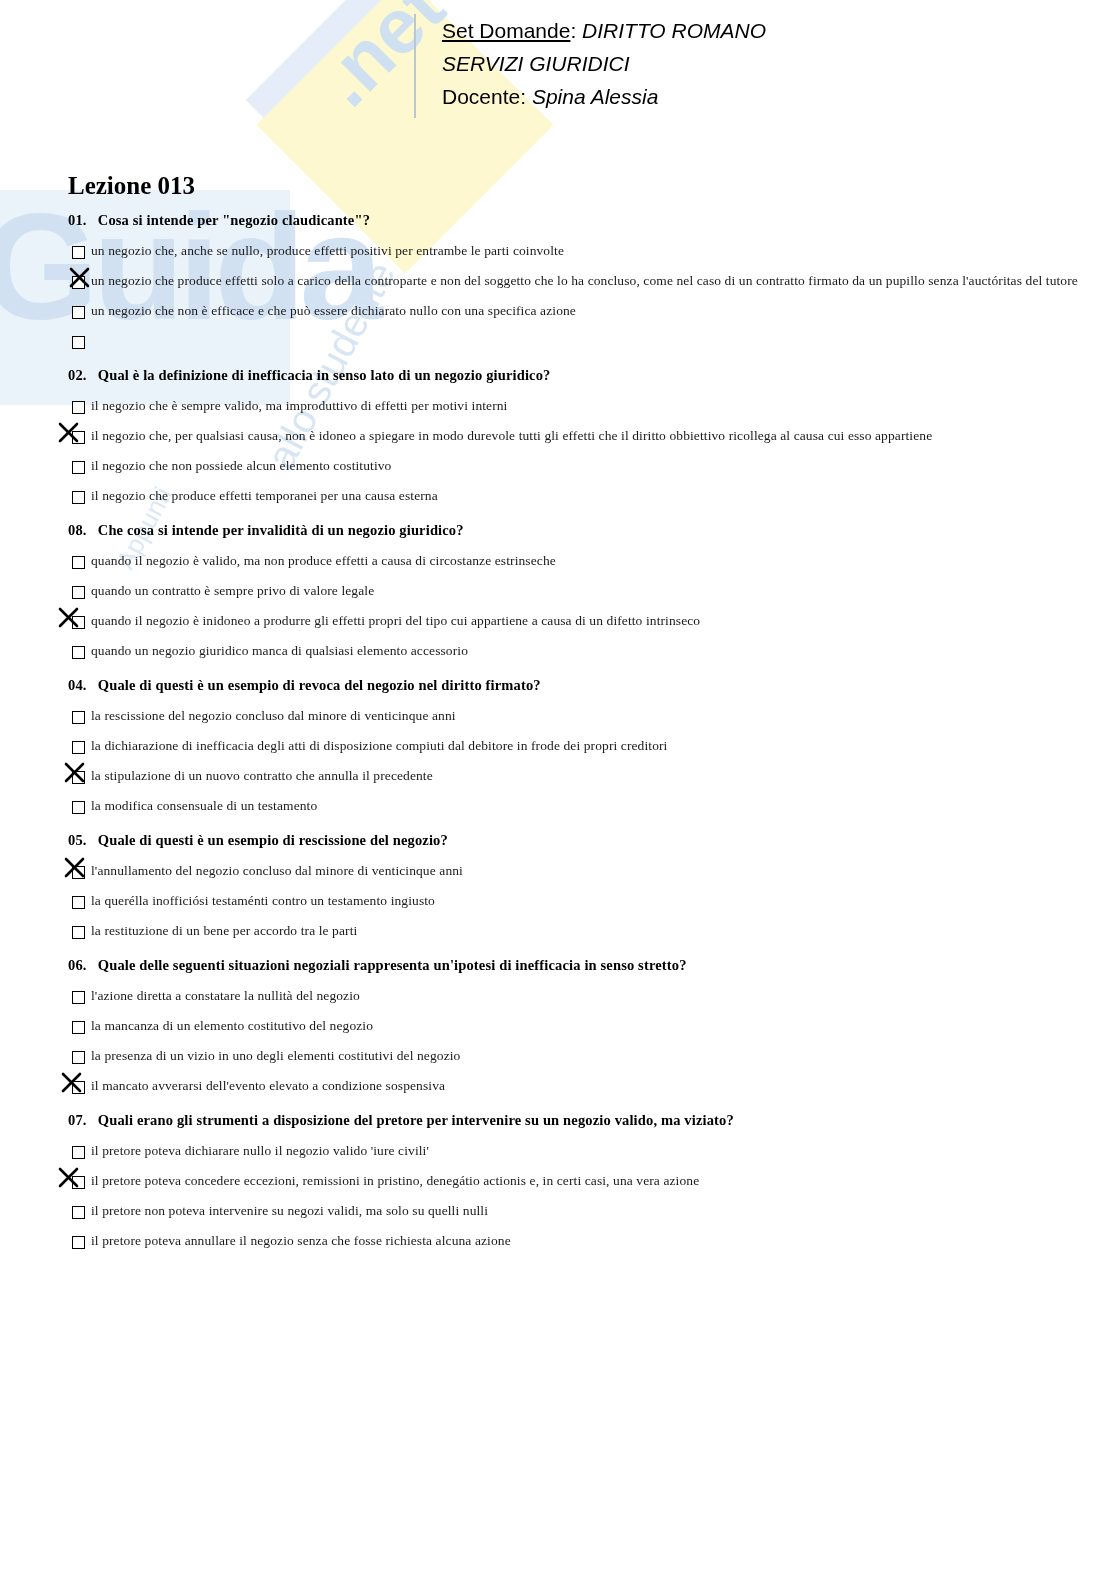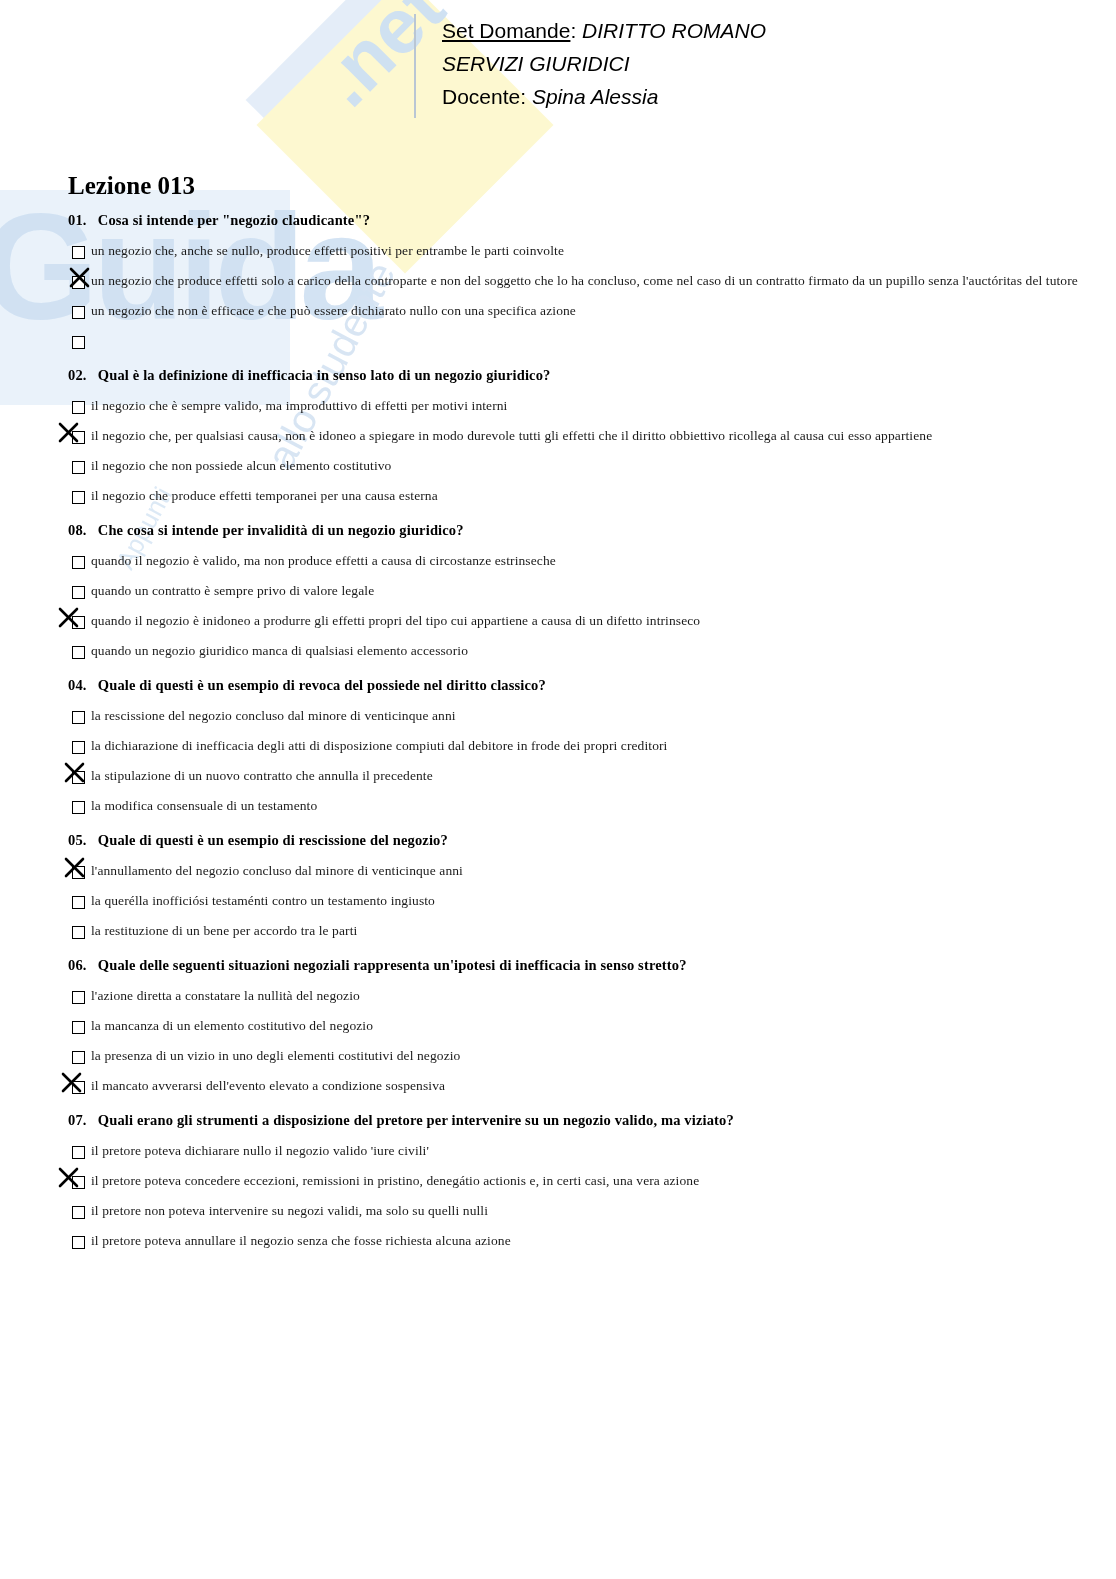--- a/index.html
+++ b/index.html
@@ -318,21 +318,21 @@
           </div>
 
   <div class="opt-row">
     <span class="cbox"></span>
     <span class="opt-text">quando un negozio giuridico manca di qualsiasi elemento accessorio</span>
   </div>
 </div>
 
   <div class="q-block">
     <div class="q-title">
-      <span class="q-num">04.</span><span> Quale di questi è un esempio di revoca del possiede nel diritto classico?</span>
+      <span class="q-num">04.</span><span> Quale di questi è un esempio di revoca del negozio nel diritto firmato?</span>
     </div>
 
   <div class="opt-row">
     <span class="cbox"></span>
     <span class="opt-text">la rescissione del negozio concluso dal minore di venticinque anni</span>
   </div>
 
   <div class="opt-row">
     <span class="cbox"></span>
     <span class="opt-text">la dichiarazione di inefficacia degli atti di disposizione compiuti dal debitore in frode dei propri creditori</span>

